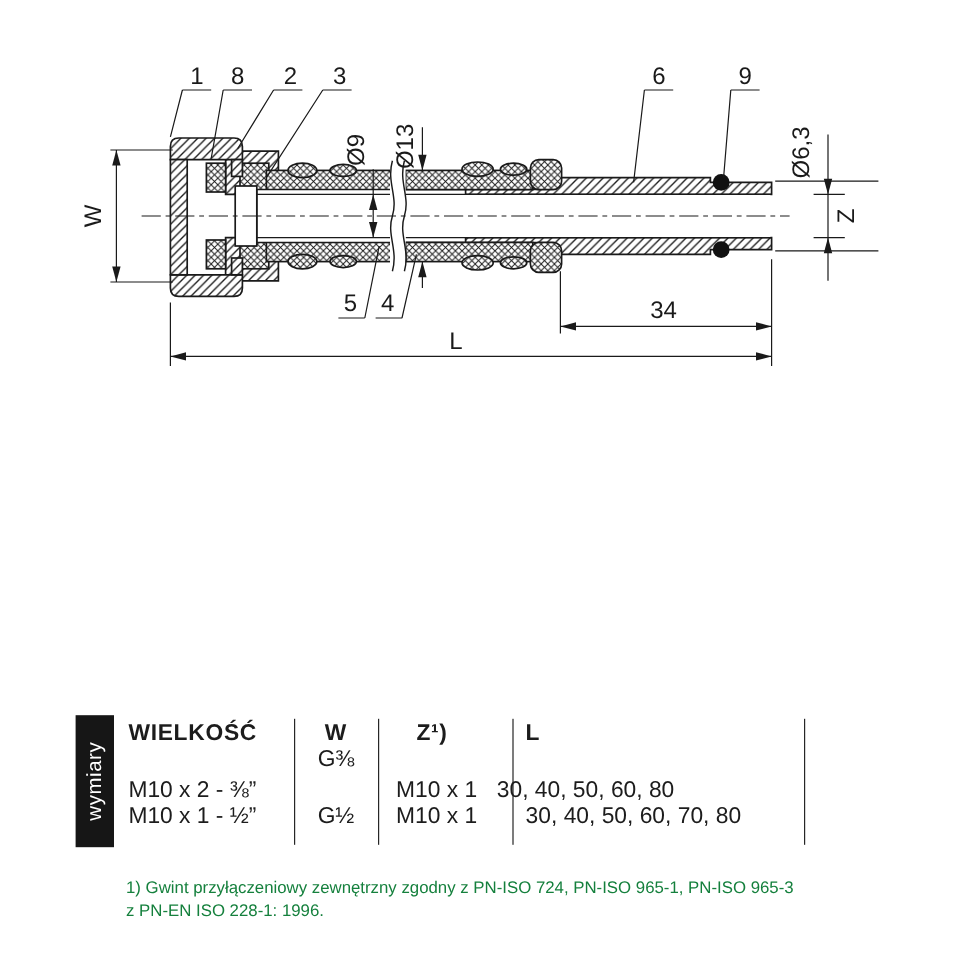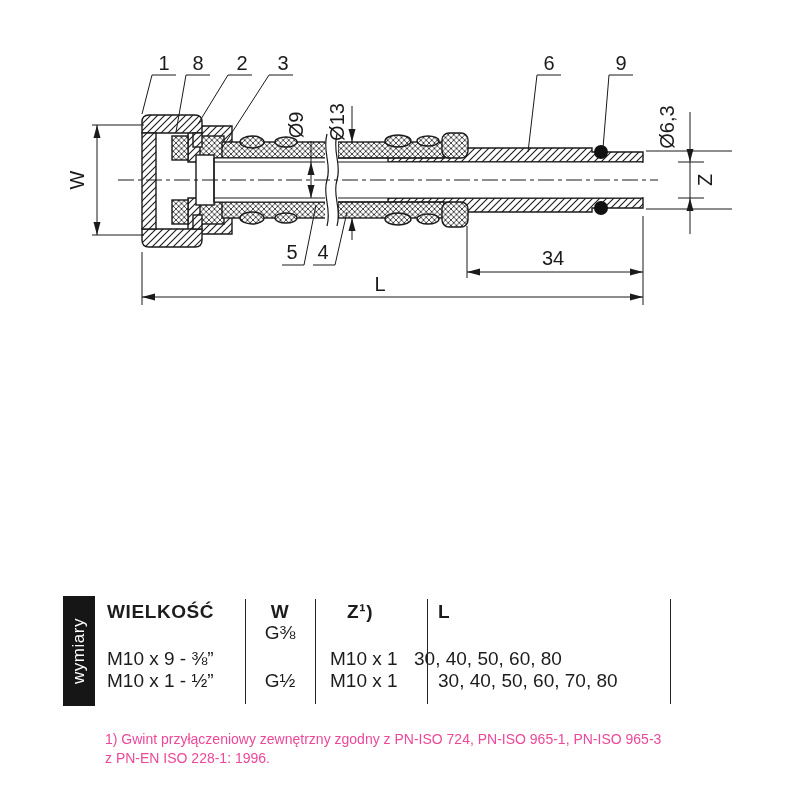--- a/index.html
+++ b/index.html
@@ -10,21 +10,21 @@
 
   
   .tbl{position:absolute;left:0;top:0;width:800px;height:800px;}
   .side-bar{position:absolute;left:63px;top:596px;width:32px;height:110px;background:#161616;
             display:flex;align-items:center;justify-content:center;}
   .side-bar span{transform:rotate(-90deg);white-space:nowrap;color:#fff;font-size:17px;letter-spacing:.5px;}
   .vline{position:absolute;width:1.4px;background:#262626;top:599px;height:105px;}
   .cell{position:absolute;font-size:19px;white-space:nowrap;color:#1c1c1c;}
   .hdr{font-weight:bold;letter-spacing:.6px;text-align:right;}
   .c2{left:245px;width:70px;text-align:center;}
-  .foot{position:absolute;left:105px;top:730px;width:620px;font-size:14px;line-height:18.5px;color:#ec4899;}
+  .foot{position:absolute;left:105px;top:730px;width:620px;font-size:14px;line-height:18.5px;color:#15803d;}
 </style>
 </head>
 <body>
 
 <div class="page">
 
   <svg width="800" height="560" viewBox="0 0 800 560">
     <defs>
       <pattern id="hatch" width="7" height="7" patternUnits="userSpaceOnUse">
         <rect width="7" height="7" fill="#ffffff"></rect>
@@ -178,21 +178,21 @@
     <div class="vline" style="left:315px"></div>
     <div class="vline" style="left:427px"></div>
     <div class="vline" style="left:670px"></div>
 
     <div class="cell hdr" style="left:107px;top:601px">WIELKOŚĆ</div>
     <div class="cell hdr c2" style="top:601px">W</div>
     <div class="cell hdr" style="left:347px;top:601px">Z¹)</div>
     <div class="cell hdr" style="left:438px;top:601px">L</div>
 
     <div>
-      <div class="cell" style="left:107px;top:648px">M10 x 9 - ⅜”</div>
+      <div class="cell" style="left:107px;top:648px">M10 x 2 - ⅜”</div>
       <div class="cell c2" style="top:622px">G⅜</div>
       <div class="cell" style="left:330px;top:648px">M10 x 1</div>
       <div class="cell" style="left:414px;top:648px">30, 40, 50, 60, 80</div>
     </div>
     <div>
       <div class="cell" style="left:107px;top:670px">M10 x 1 - ½”</div>
       <div class="cell c2" style="top:670px">G½</div>
       <div class="cell" style="left:330px;top:670px">M10 x 1</div>
       <div class="cell" style="left:438px;top:670px">30, 40, 50, 60, 70, 80</div>
     </div>

